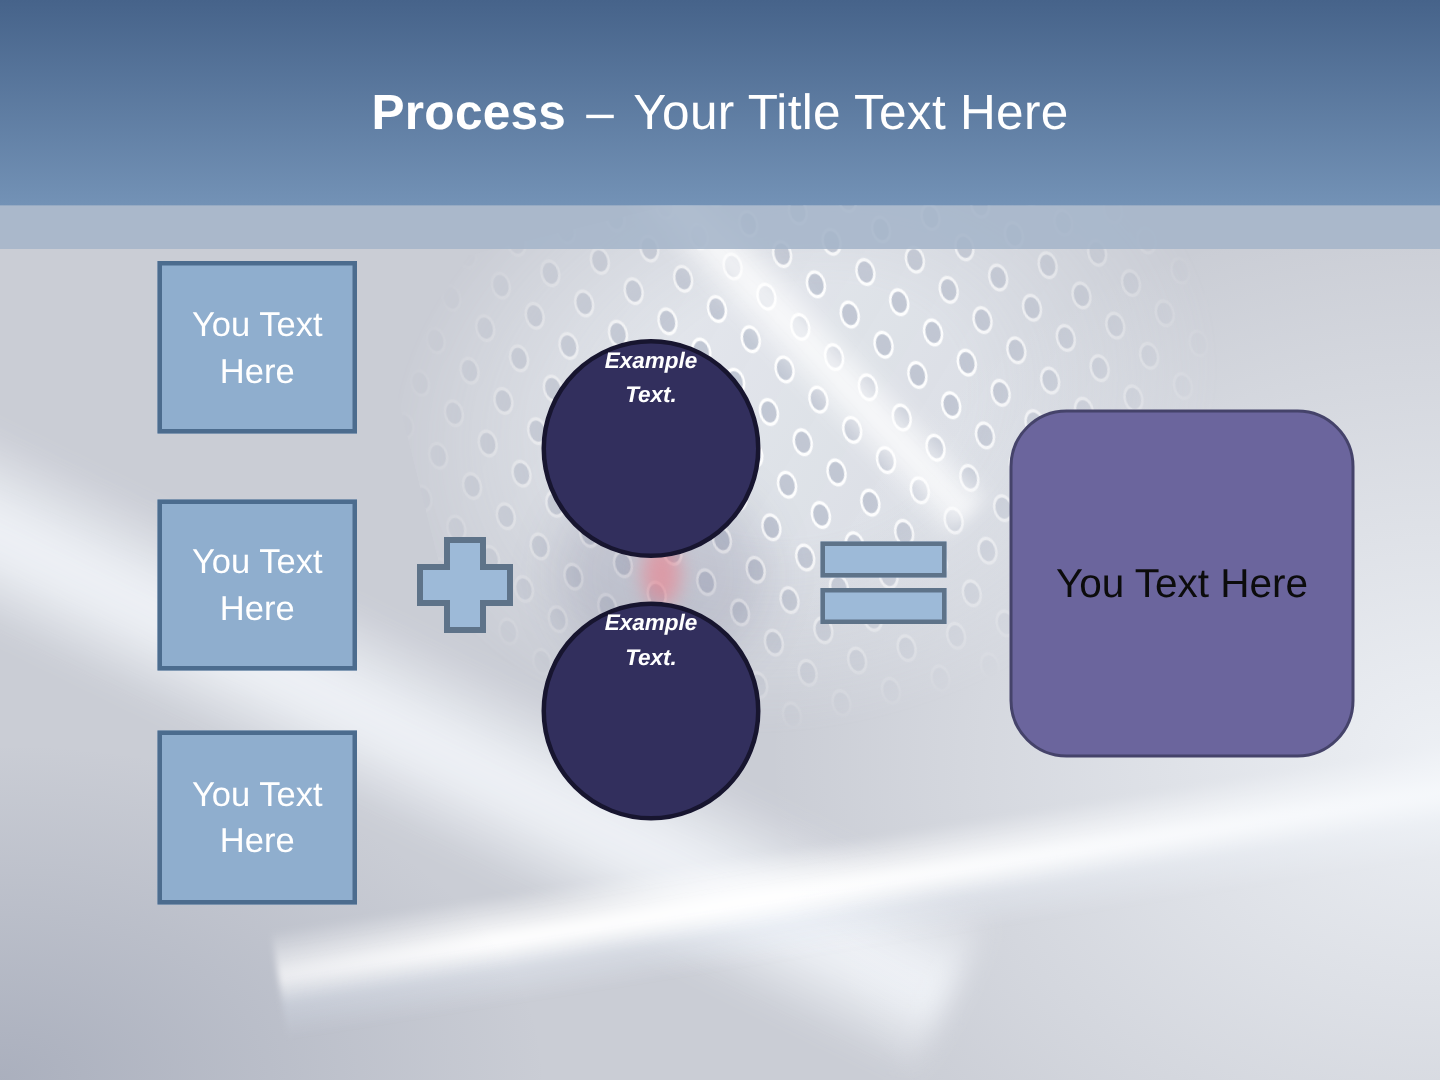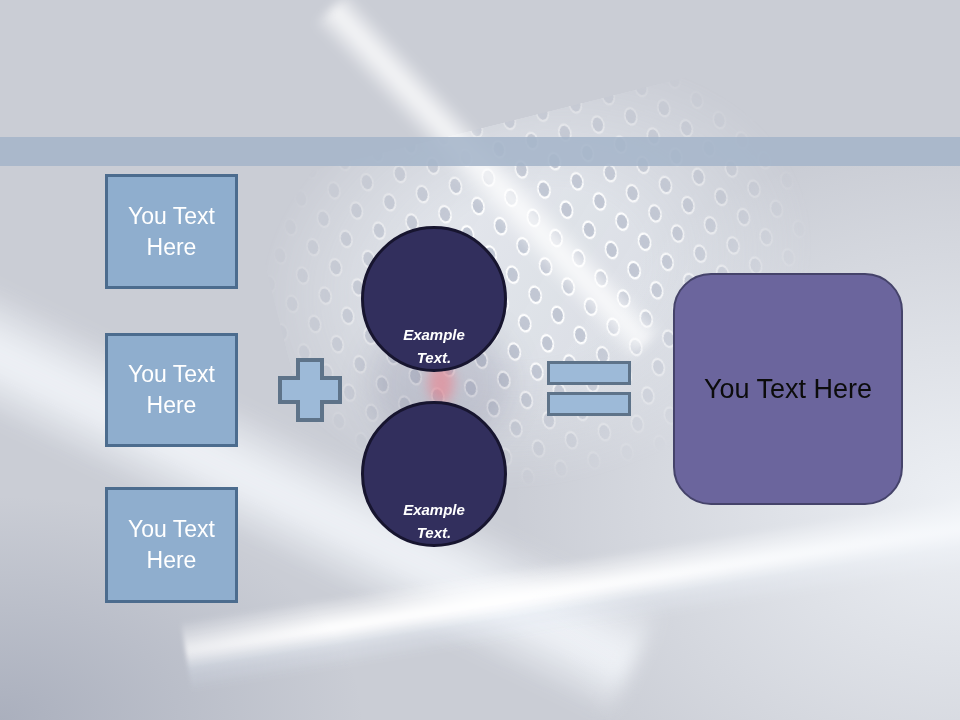--- a/index.html
+++ b/index.html
@@ -75,21 +75,21 @@
     color:#fff;font-size:23px;line-height:31px;
   }
   .box-1{top:174px;height:115px;}
   .box-2{top:333px;height:114px;}
   .box-3{top:487px;height:116px;}
   .plus{position:absolute;left:277px;top:357px;z-index:10;}
   .circle{
     position:absolute;left:361px;width:146px;height:146px;border-radius:50%;
     box-sizing:border-box;z-index:10;
     background:var(--circle-fill,#322f5d);border:3px solid var(--circle-border,#17152f);
-    display:flex;align-items:flex-end;justify-content:center;text-align:center;
+    display:flex;align-items:flex-start;justify-content:center;text-align:center;
     color:#fff;font-weight:700;font-style:italic;font-size:15px;line-height:23px;
     padding:0 27px;
   }
   .circle-1{top:226px;}
   .circle-2{top:401px;}
   .equals{position:absolute;left:547px;top:361px;z-index:10;}
   .equals .bar{
     width:84px;height:24px;box-sizing:border-box;margin-bottom:7px;
     background:var(--operator-fill,#9dbad8);border:3px solid var(--operator-border,#5e7389);
   }
@@ -110,20 +110,23 @@
     <div class="bg-sheet"></div>
     <div class="streak s-edge"></div>
     <div class="streak s-left"></div>
     <div class="streak s-right"></div>
     <div class="tint-bl"></div>
     <div class="glow-br"></div>
     <div class="smudge"></div>
     <div class="pink-spot"></div>
   </div>
 
+  <header class="header">
+    <h1 class="title"><span class="t-bold">Process</span> <span class="t-dash">–</span> <span class="t-rest">Your Title Text Here</span></h1>
+  </header>
   <div class="band"></div>
 
   <div class="input-box box-1 shape">
     <span>You Text Here</span>
   </div>
   <div class="input-box box-2 shape">
     <span>You Text Here</span>
   </div>
   <div class="input-box box-3 shape">
     <span>You Text Here</span>

